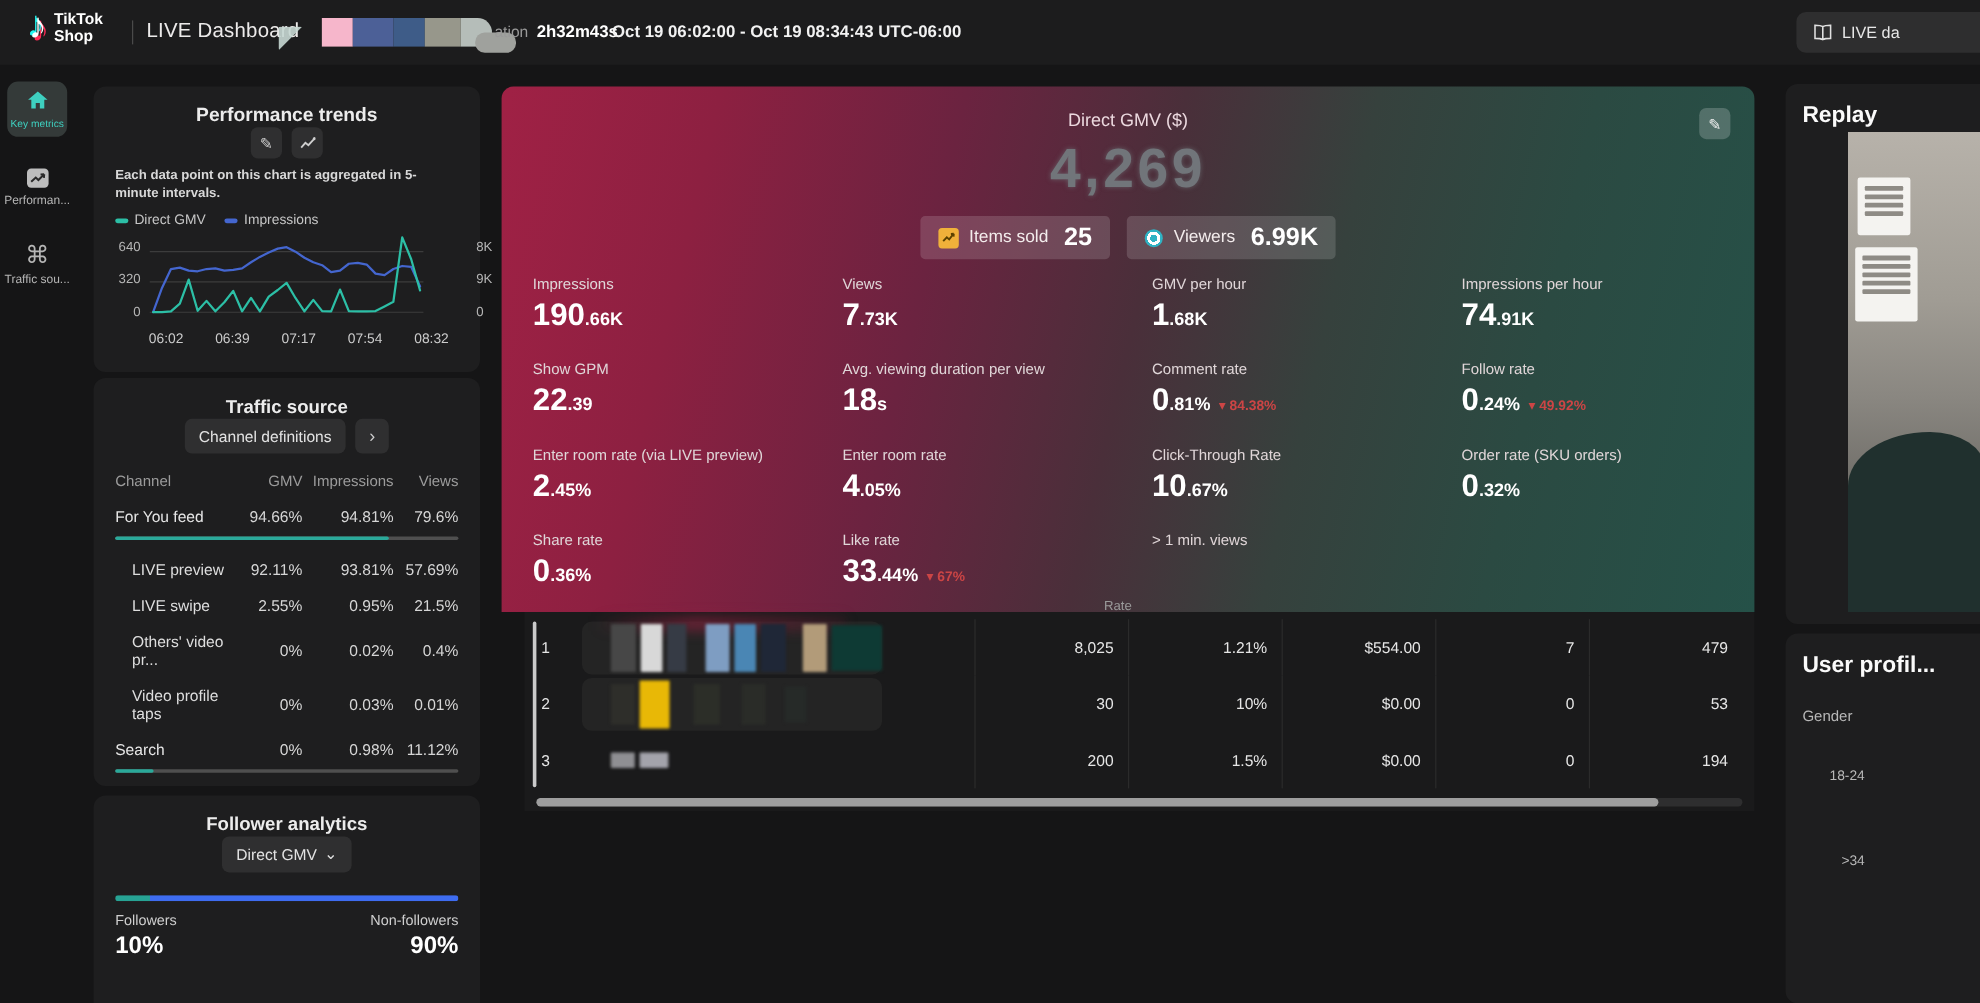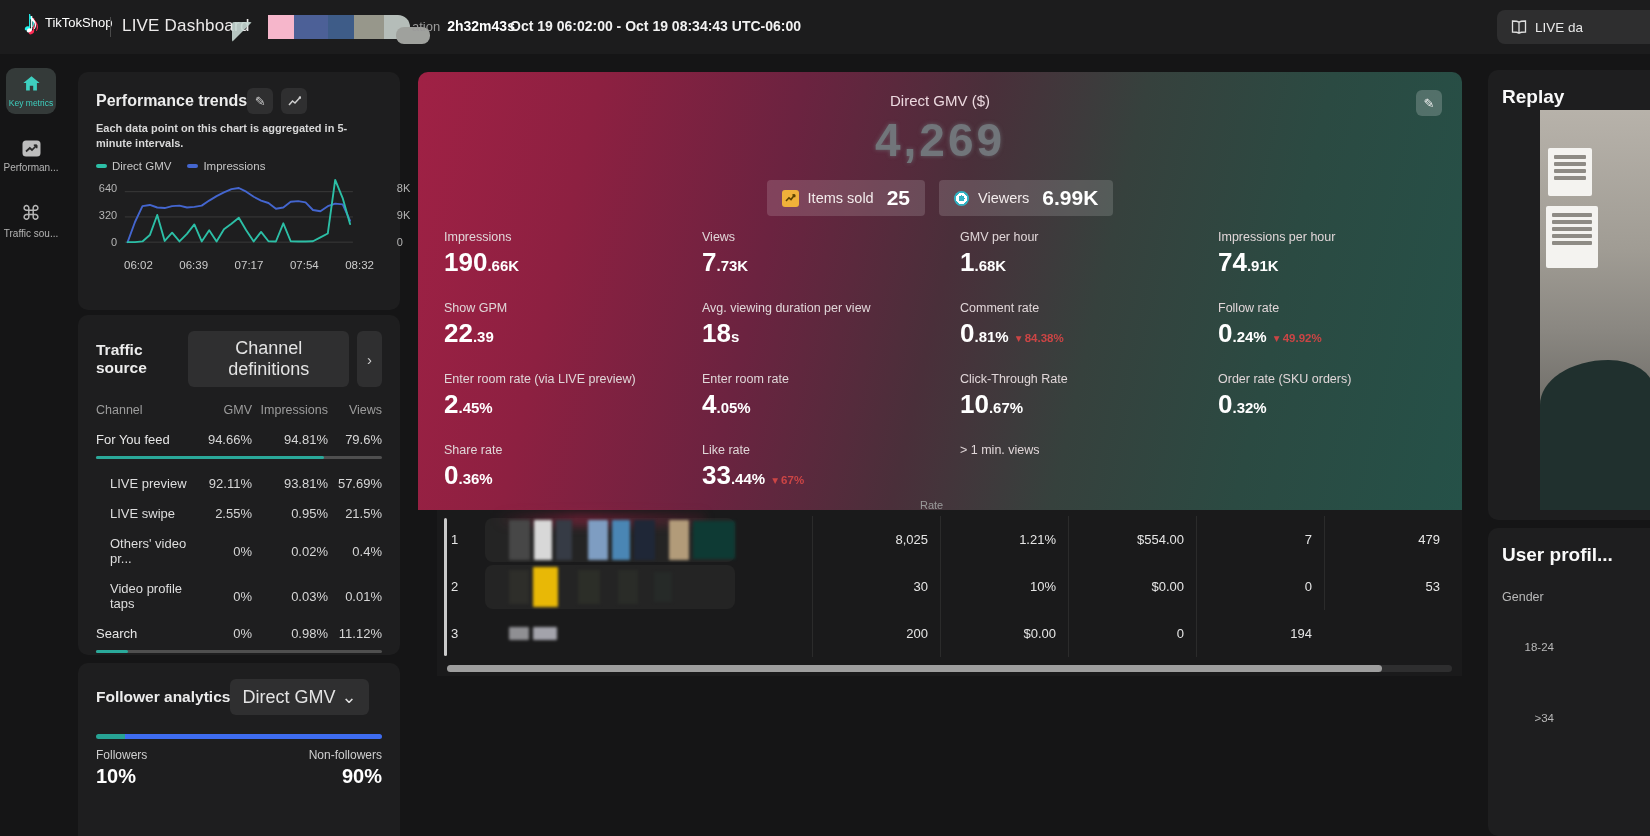--- a/index.html
+++ b/index.html
@@ -4,21 +4,21 @@
 <style>
   * { margin:0; padding:0; box-sizing:border-box; }
   html,body { width:1650px; height:836px; overflow:hidden; background:#151516;
     font-family:"Liberation Sans","DejaVu Sans",sans-serif; color:#e8e8e8; position:relative; }
 
   
   .topbar { position:absolute; top:0; left:0; width:1650px; height:54px; background:#1c1c1d; }
   .brand { position:absolute; left:24px; top:8px; display:flex; align-items:center; gap:6px; }
   .note-icon { font-size:30px; color:#fff; line-height:1;
     text-shadow:-2px -2px 0 #25f4ee, 2px 2px 0 #fe2c55; }
-  .brand-text { display:flex; flex-direction:row; font-size:13px; font-weight:normal; line-height:1.08; color:#fff; }
+  .brand-text { display:flex; flex-direction:column; font-size:13px; font-weight:bold; line-height:1.08; color:#fff; }
   .tb-divider { position:absolute; left:110px; top:17px; width:1px; height:20px; background:#4a4a4a; }
   .page-title { position:absolute; left:122px; top:16px; font-size:17px; color:#eceaea; letter-spacing:.2px; }
   .cursor-deco { position:absolute; left:232px; top:22px; width:0; height:0;
     border-top:20px solid #c7d8d3; border-right:20px solid transparent; border-radius:2px; opacity:.9; }
   .redacted-strip { position:absolute; left:268px; top:15px; height:24px; width:142px; display:flex;
     border-radius:0 12px 12px 0; overflow:hidden; }
   .redacted-strip span { height:100%; }
   .sw1{width:26px;background:#f6b6cb;} .sw2{width:34px;background:#4c6097;}
   .sw3{width:26px;background:#3e5c88;} .sw4{width:30px;background:#97978b;} .sw5{width:26px;background:#b5bdb9;}
   .strip-blob { position:absolute; left:396px; top:27px; width:34px; height:17px; border-radius:8px; background:#9fa19d; }
@@ -36,21 +36,21 @@
   .si-1 { margin-top:14px; }
   .tile { width:50px; height:46px; background:#343a39; border-radius:9px; display:flex; flex-direction:column;
     align-items:center; justify-content:center; gap:1px; }
   .tile .side-label { font-size:8.5px; color:#3ed0c0; }
   .si-2 { margin-top:26px; } .si-3 { margin-top:30px; }
   .side-label { font-size:10px; color:#b5b5b5; margin-top:5px; }
   .knot-glyph { font-size:20px; color:#b5b5b5; line-height:1; }
 
   
   .card { position:absolute; background:#1e1e1f; border-radius:10px; }
-  .card-head { display:flex; justify-content:flex-start; align-items:center; }
+  .card-head { display:flex; justify-content:center; align-items:center;flex-direction:column; }
   .card-title { font-size:16px; font-weight:600; color:#ececec; }
 
   
   .pt-card { left:78px; top:72px; width:322px; height:238px; padding:16px 18px; }
   .head-btns { display:flex; gap:8px; }
   .icon-btn { width:26px; height:26px; border-radius:6px; background:#2f2f30; border:none; color:#cfcfcf;
     display:flex; align-items:center; justify-content:center; font-size:13px; cursor:pointer; }
   .pt-note { font-size:11px; font-weight:bold; color:#d8d8d8; line-height:1.35; margin-top:7px; width:275px; }
   .legend { display:flex; gap:16px; margin-top:9px; font-size:11.5px; color:#c6c6c6; align-items:center; }
   .leg { display:flex; align-items:center; gap:5px; }
@@ -61,21 +61,21 @@
   .yaxis.l { text-align:right; } .yaxis.l span { right:5px; }
   .yaxis.r span { left:5px;padding-left:36px; }
   .yt0 { top:6px; } .yt1 { top:33px; } .yt2 { top:60px; }
   #trend-svg { width:250px; height:80px; display:block; }
   .xticks { margin-left:28px; width:250px; display:flex; justify-content:space-between;
     font-size:11.5px; color:#cccccc; margin-top:3px; }
 
   
   .ts-card { left:78px; top:315px; width:322px; height:340px; padding:16px 18px; overflow:hidden; }
   .ts-actions { display:flex; gap:8px; }
-  .chip { background:#2f2f30; border:none; border-radius:6px; color:#e3e3e3; font-size:18px;
+  .chip { background:#2f2f30; border:none; border-radius:6px; color:#e3e3e3; font-size:13px;
     padding:7px 12px; font-family:inherit; cursor:pointer; }
   .chip.sq { width:28px; padding:0; font-size:15px; color:#cfcfcf; }
   .ts-grid { display:grid; grid-template-columns:1fr 60px 76px 54px; align-items:center; }
   .ts-hrow { margin-top:16px; font-size:12.5px; color:#9c9c9c; }
   .ts-hrow .r { text-align:right; }
   .ts-row { margin-top:15px; font-size:13px; cursor:pointer; }
   .ts-row .ch { color:#e6e6e6; }
   .ts-row.sub .ch { padding-left:14px; color:#dedede; }
   .ts-row .v { text-align:right; color:#d6d6d6; }
   .ts-bar { grid-column:1 / -1; height:3px; background:#4f4f4f; border-radius:2px; margin-top:9px; }
@@ -533,20 +533,21 @@
     </div>
     <div class="p-row">
       <div class="p-left">
         <span class="p-idx">3</span>
         <div class="p-thumb" style="background:transparent">
           <span class="blk r3b1"></span>
             <span class="blk r3b2"></span>
         </div>
       </div>
       <span class="p-cell">200</span>
+      <span class="p-cell">1.5%</span>
       <span class="p-cell">$0.00</span>
       <span class="p-cell">0</span>
       <span class="p-cell">194</span>
     </div>
   </div>
   <div class="h-scroll">
       <i></i>
     </div>
 </section>
 

